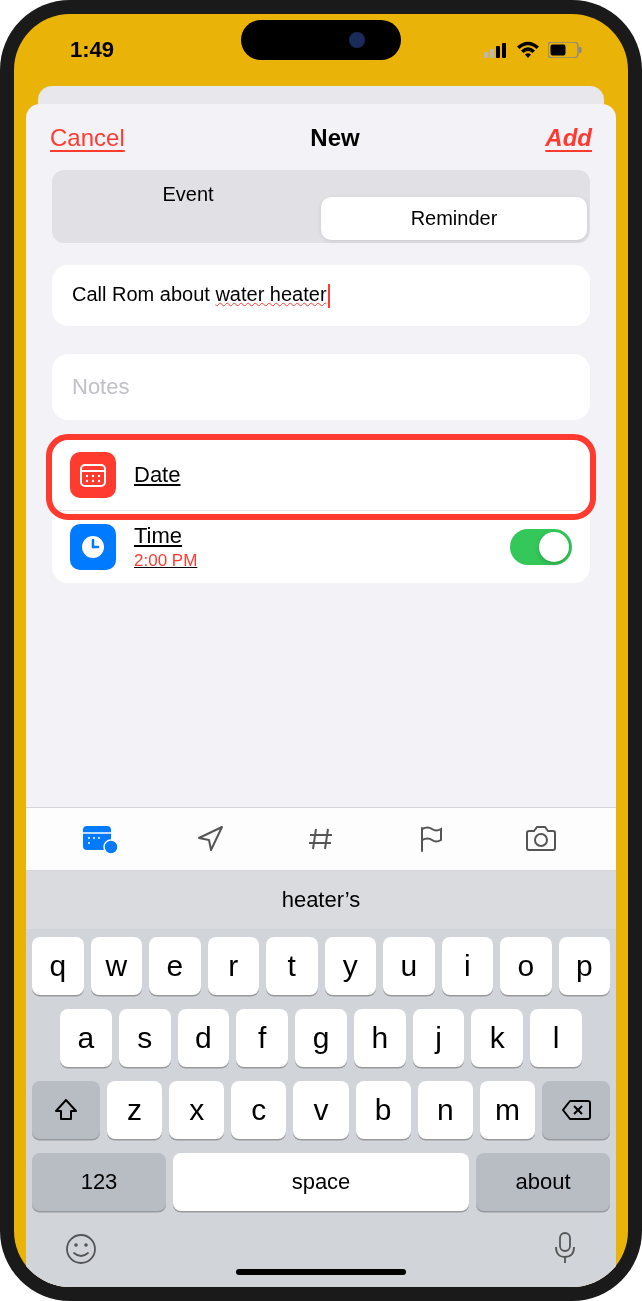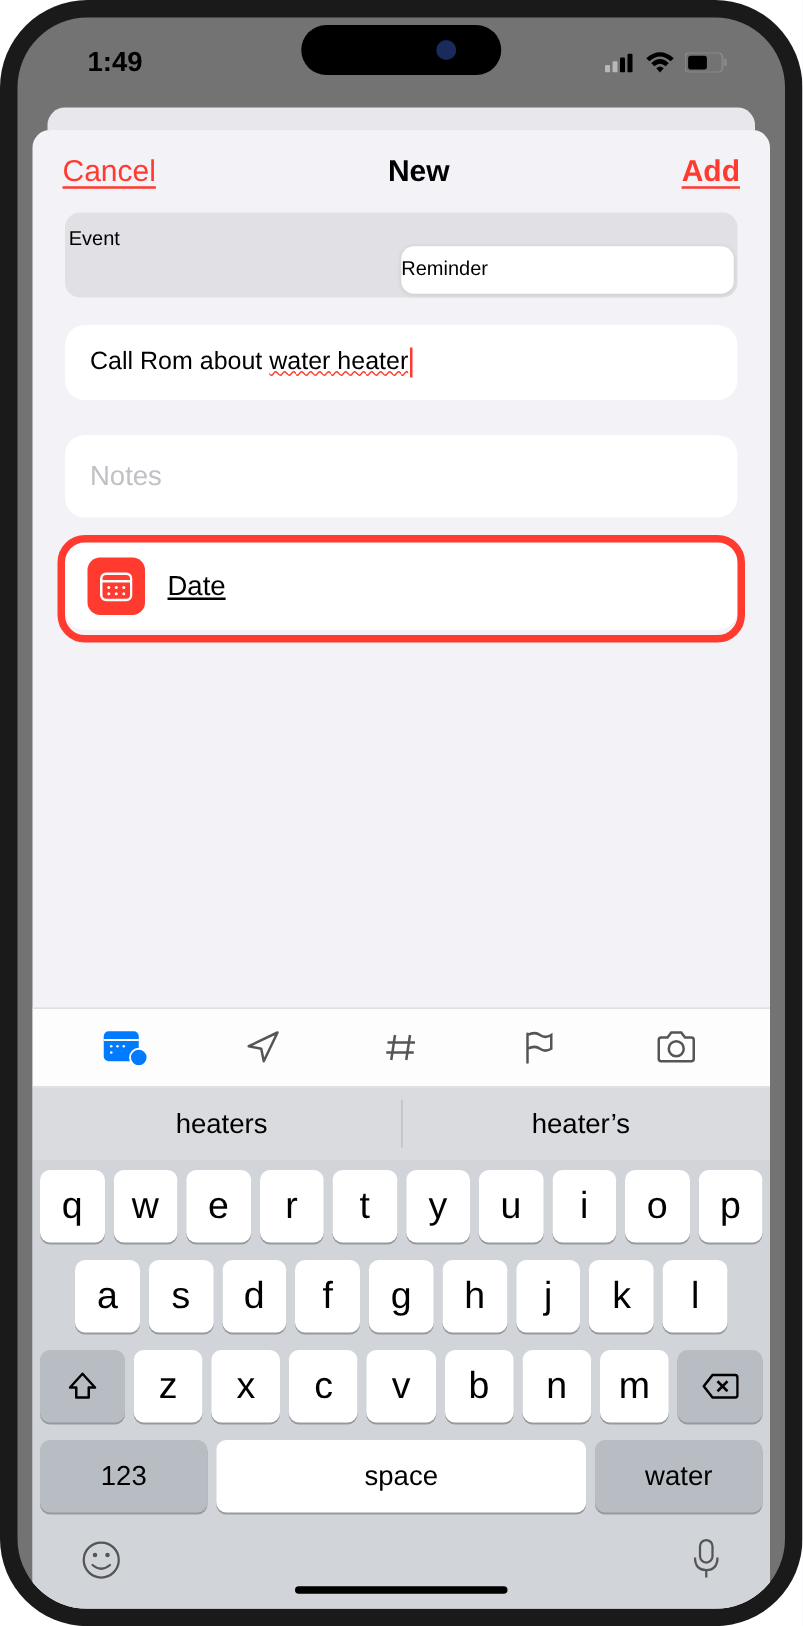--- a/index.html
+++ b/index.html
@@ -1,31 +1,31 @@
 <!DOCTYPE html>
 <html><head>
 <meta charset="utf-8">
 <style>
 * { box-sizing: border-box; margin: 0; padding: 0; font-family: -apple-system, "SF Pro Text", "Helvetica Neue", Arial, sans-serif; }
 body { background: #fff; display: flex; justify-content: center; }
 .phone-frame { width: 642px; height: 1301px; background: #1a1a1a; border-radius: 70px; padding: 14px; position: relative; }
-.screen { width: 100%; height: 100%; background: #737373; border-radius: 56px; overflow: hidden; position: relative; display: flex; flex-direction: column; }
+.screen { width: 100%; height: 100%; background: #eab308; border-radius: 56px; overflow: hidden; position: relative; display: flex; flex-direction: column; }
 .notch { position: absolute; top: 20px; left: 50%; transform: translateX(-50%); width: 160px; height: 40px; background: #000; border-radius: 22px; z-index: 10; }
 .notch .cam { position: absolute; right: 36px; top: 12px; width: 16px; height: 16px; border-radius: 50%; background: #1a2a5a; }
 .status-bar { height: 72px; display: flex; justify-content: space-between; align-items: center; padding: 0 46px 0 56px; color: #000; font-size: 22px; font-weight: 600; }
 .status-right { display: flex; align-items: center; gap: 8px; }
 .sheet-back { background: #e7e7ec; height: 18px; margin: 0 24px; border-radius: 14px 14px 0 0; }
 .sheet { flex: 1; background: #f2f2f7; border-radius: 14px 14px 0 0; margin: 0 12px; display: flex; flex-direction: column; overflow: hidden; }
 .nav { display: flex; align-items: flex-start; justify-content: space-between; padding: 20px 24px 14px; gap: 36px; }
 .nav-cancel { color: #ff3b30; font-size: 24px; text-decoration: underline; text-underline-offset: 4px; }
 .nav-title { font-size: 24px; font-weight: 600; }
-.nav-add { color: #ff3b30; font-size: 24px; font-weight: 700; text-decoration: underline; text-underline-offset: 4px; }
+.nav-add { color: #ff3b30; font-size: 24px; font-weight: 700; text-decoration: underline; text-underline-offset: 4px; font-style: italic; }
 .seg-wrap { padding: 4px 26px 22px; }
 .seg { background: #e0e0e5; border-radius: 12px; display: flex; padding: 3px; }
-.seg-item { flex: 1; padding: 10px 0; font-size: 16px; border-radius: 10px; }
+.seg-item { flex: 1; text-align: center; padding: 10px 0; font-size: 20px; border-radius: 10px; }
 .seg-item.active { background: #fff; box-shadow: 0 1px 4px rgba(0,0,0,0.1); font-weight: 500; margin-top: 24px; }
 .field-block { background: #fff; margin: 0 26px 20px; border-radius: 16px; padding: 18px 20px; }
 .title-input { font-size: 20px; color: #000; position: relative; }
 .underline-err { text-decoration: underline; text-decoration-style: wavy; text-decoration-color: #ff3b30; text-decoration-thickness: 1px; }
 .cursor { display: inline-block; width: 2px; height: 24px; background: #ff3b30; vertical-align: middle; margin-left: 1px; }
 .notes-input { font-size: 22px; color: #c0c0c6; }
 .date-block { background: #fff; margin: 0 26px 20px; border-radius: 16px; overflow: visible; position: relative; }
 .date-block .highlight-ring { position: absolute; top: -6px; left: -6px; right: -6px; height: 86px; border: 6px solid #ff3b30; border-radius: 22px; pointer-events: none; z-index: 5; }
 .row { display: flex; align-items: center; padding: 12px 18px; gap: 18px; position: relative; text-decoration: underline; }
 .row + .row { border-top: 1px solid #e8e8ec; }
@@ -120,20 +120,36 @@
                 <circle cx="19" cy="14" r="1.2" fill="#fff"></circle>
                 <circle cx="7" cy="19" r="1.2" fill="#fff"></circle>
                 <circle cx="13" cy="19" r="1.2" fill="#fff"></circle>
                 <circle cx="19" cy="19" r="1.2" fill="#fff"></circle>
               </svg>
           </div>
           <div class="row-text">
             <div class="row-label">Date</div>
           </div>
         </div>
+        <div class="row">
+          <div class="row-icon blue">
+            <svg width="28" height="28" viewBox="0 0 28 28">
+                <circle cx="14" cy="14" r="11" fill="#fff"></circle>
+                <line x1="14" y1="14" x2="14" y2="7" stroke="#007aff" stroke-width="2.5" stroke-linecap="round"></line>
+                <line x1="14" y1="14" x2="19" y2="14" stroke="#007aff" stroke-width="2.5" stroke-linecap="round"></line>
+              </svg>
+          </div>
+          <div class="row-text">
+            <div class="row-label">Time</div>
+            <div class="row-sub">2:00 PM</div>
+          </div>
+          <div class="switch">
+              <div class="knob"></div>
+            </div>
+        </div>
       </div>
 
       <div style="flex:1"></div>
 
       <div class="toolbar">
         <div class="tool-ic">
           <svg width="38" height="32" viewBox="0 0 38 32">
               <rect x="1" y="3" width="28" height="24" rx="4" fill="#007aff"></rect>
               <line x1="1" y1="10" x2="29" y2="10" stroke="#fff" stroke-width="1.5"></line>
               <circle cx="7" cy="15" r="1" fill="#fff"></circle>
@@ -163,21 +179,20 @@
         </div>
         <div class="tool-ic">
           <svg width="34" height="28" viewBox="0 0 34 28">
               <path d="M3 8 Q3 6 5 6 L10 6 L13 2 L21 2 L24 6 L29 6 Q31 6 31 8 L31 23 Q31 25 29 25 L5 25 Q3 25 3 23 Z" fill="none" stroke="#555" stroke-width="2"></path>
               <circle cx="17" cy="15" r="6" fill="none" stroke="#555" stroke-width="2"></circle>
             </svg>
         </div>
       </div>
 
       <div class="suggestions">
-        <div class="sug">heaters</div>
         <div class="sug">heater’s</div>
       </div>
 
       <div class="keyboard">
         <div class="krow">
           <div class="key">q</div>
           <div class="key">w</div>
           <div class="key">e</div>
           <div class="key">r</div>
           <div class="key">t</div>
@@ -215,21 +230,21 @@
             <svg width="30" height="22" viewBox="0 0 30 22">
                 <path d="M9 2 L27 2 Q29 2 29 4 L29 18 Q29 20 27 20 L9 20 L2 11 Z" fill="none" stroke="#000" stroke-width="2" stroke-linejoin="round"></path>
                 <line x1="13" y1="7" x2="21" y2="15" stroke="#000" stroke-width="2"></line>
                 <line x1="21" y1="7" x2="13" y2="15" stroke="#000" stroke-width="2"></line>
               </svg>
           </div>
         </div>
         <div class="krow r4">
           <div class="key sp num">123</div>
           <div class="key space">space</div>
-          <div class="key sp ret">water</div>
+          <div class="key sp ret">about</div>
         </div>
         <div class="bottom-row">
           <div>
             <svg width="34" height="34" viewBox="0 0 34 34">
                 <circle cx="17" cy="17" r="14" fill="none" stroke="#555" stroke-width="1.8"></circle>
                 <circle cx="12" cy="13" r="1.8" fill="#555"></circle>
                 <circle cx="22" cy="13" r="1.8" fill="#555"></circle>
                 <path d="M10 21 Q17 27 24 21" fill="none" stroke="#555" stroke-width="1.8" stroke-linecap="round"></path>
               </svg>
           </div>

